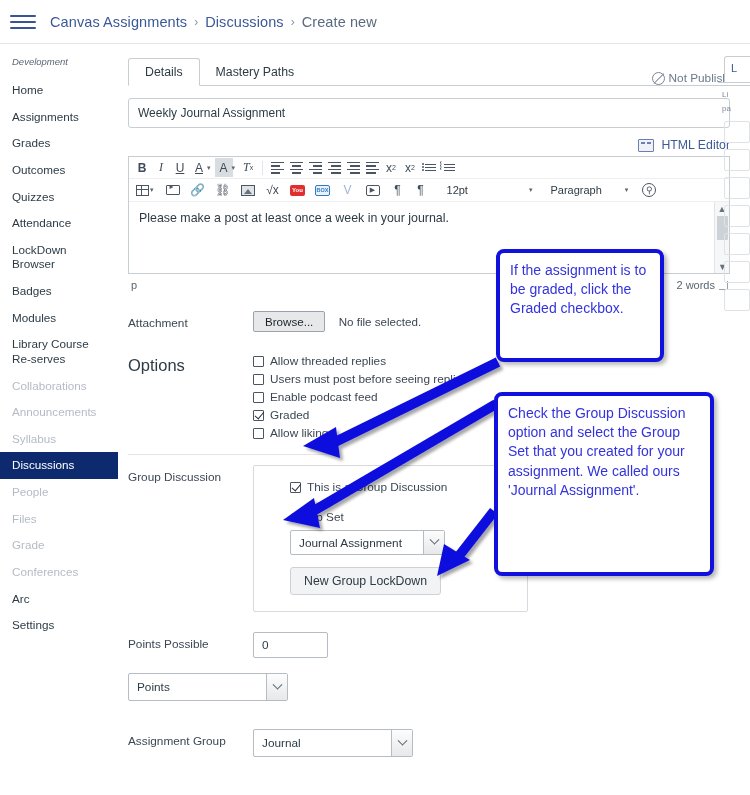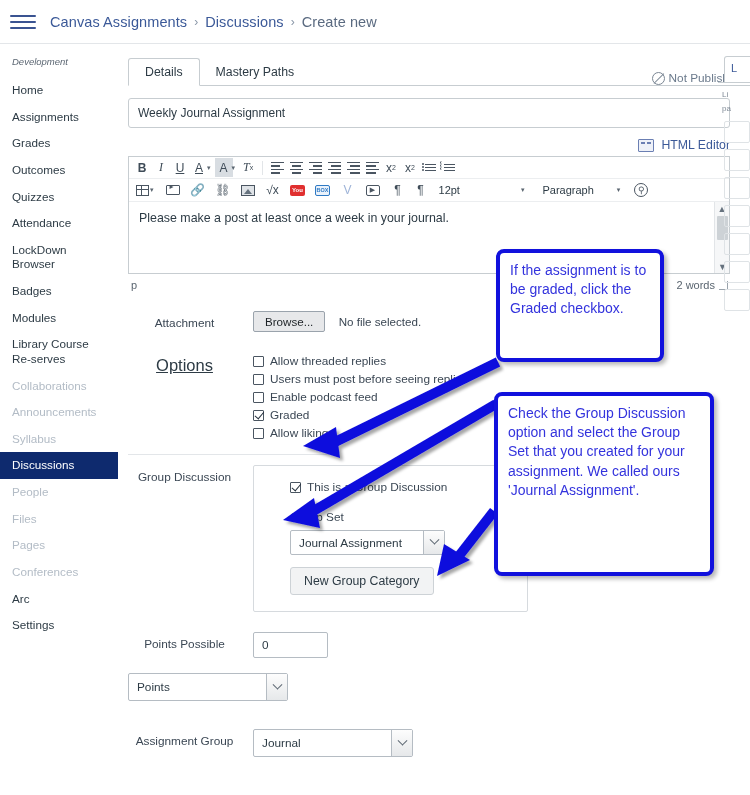--- a/index.html
+++ b/index.html
@@ -123,23 +123,23 @@
   #sc-thumb { position:absolute; top:14px; left:2px; width:11px; height:24px;
               background:#cdd2d6; border-radius:1px; cursor:pointer; }
   #rce-status { display:flex; justify-content:space-between; align-items:center;
                 width:calc(100% - 20px); padding:5px 2px 0 3px; font-size:11px; color:#5a6570; }
   #rce-status .wc { display:flex; align-items:center; gap:4px; }
   .resize-g { width:9px;height:9px;border-right:1px solid #9aa3ac;border-bottom:1px solid #9aa3ac;
               transform:skewX(0deg); }
 
   
   .frow { display:flex; margin-top:14px; }
-  .flabel { width:125px; flex:0 0 125px; text-align:center; padding-right:12px;
+  .flabel { width:125px; flex:0 0 125px; text-align:left; padding-right:12px;
             font-size:11.8px; color:#3b4754; padding-top:5px; }
-  .flabel.big { font-size:16.5px; color:#2d3b45; padding-top:2px;text-decoration:underline; }
+  .flabel.big { font-size:16.5px; color:#2d3b45; padding-top:2px; }
   .fctl { flex:1 1 auto; min-width:0; }
 
   #browse-btn { display:inline-block; border:1px solid #9aa3ac; background:#e7e8ea;
      border-radius:2px; padding:3px 11px; font-size:11.6px; color:#1d2226; cursor:pointer;text-align:center; }
   #nofile { margin-left:10px; font-size:11.6px; color:#3b4754; }
 
   .opt-line { display:flex; align-items:center; gap:6px; margin-bottom:4px; }
   .cbx { width:11px; height:11px; border:1.3px solid #4a5561; background:#fff;
          border-radius:1px; flex:0 0 11px; position:relative; cursor:pointer; }
   .cbx.on::after { content:""; position:absolute; left:2.6px; top:-0.4px; width:4px; height:7.5px;
@@ -217,21 +217,21 @@
     <div class="nav-item">LockDown Browser</div>
     <div class="nav-item">Badges</div>
     <div class="nav-item">Modules</div>
     <div class="nav-item">Library Course Re-serves</div>
     <div class="nav-item dim">Collaborations</div>
     <div class="nav-item dim">Announcements</div>
     <div class="nav-item dim">Syllabus</div>
     <div class="nav-item active">Discussions</div>
     <div class="nav-item dim">People</div>
     <div class="nav-item dim">Files</div>
-    <div class="nav-item dim">Pages</div>
+    <div class="nav-item dim">Grade</div>
     <div class="nav-item dim">Conferences</div>
     <div class="nav-item">Arc</div>
     <div class="nav-item">Settings</div>
   </nav>
 
   <main id="main">
 
     <div id="tabs">
       <div class="tab sel">Details</div>
       <div class="tab">Mastery Paths</div>
@@ -357,21 +357,21 @@
           </span>
         <span class="tb" style="margin-left:6px">
             <span class="ic-box">BOX</span>
           </span>
         <span class="tb" style="margin-left:6px;color:#9fb4d8">V</span>
         <span class="tb" style="margin-left:6px">
             <span class="ic-play">▶</span>
           </span>
         <span class="tb" style="margin-left:6px">¶</span>
         <span class="tb" style="margin-left:4px">¶</span>
-        <span class="sel-box" style="margin-left:8px">
+        <span class="sel-box" style="margin-left:16px">
           <span class="v">12pt</span>
         </span>
         <span class="caret" style="margin-left:60px">▾</span>
         <span class="sel-box" style="margin-left:14px">
           <span class="v">Paragraph</span>
         </span>
         <span class="caret" style="margin-left:22px">▾</span>
         <span class="tb" style="margin-left:8px">
             <span class="ic-access">⚲</span>
           </span>
@@ -440,21 +440,21 @@
         <div id="gd-panel">
           <div class="opt-line" style="margin-left:20px">
             <span class="cbx on"></span>
             <span class="t">This is a Group Discussion</span>
           </div>
           <div class="setlbl">Group Set</div>
           <div class="selctl">
             <span>Journal Assignment</span>
             <span class="arrowbox"></span>
           </div>
-          <div id="new-group-btn">New Group Category</div>
+          <div id="new-group-btn">New Group LockDown</div>
         </div>
       </div>
     </div>
 
     
     <div class="frow" style="margin-top:20px">
       <div class="flabel">Points Possible</div>
       <div class="fctl">
         <input id="pts-input" value="0" style="">
       </div>

